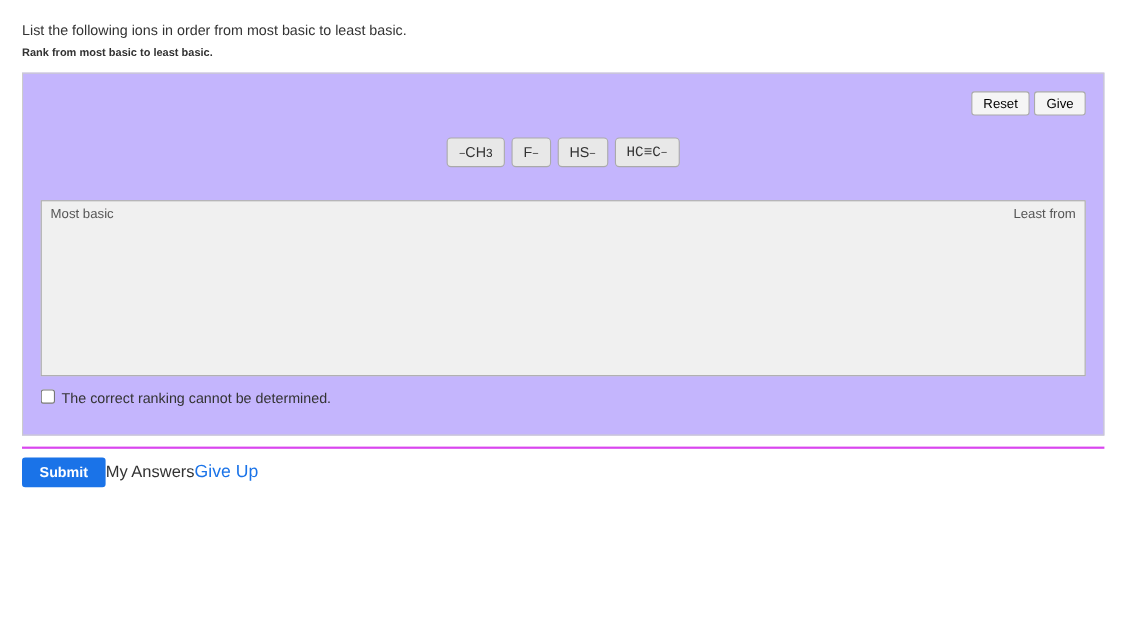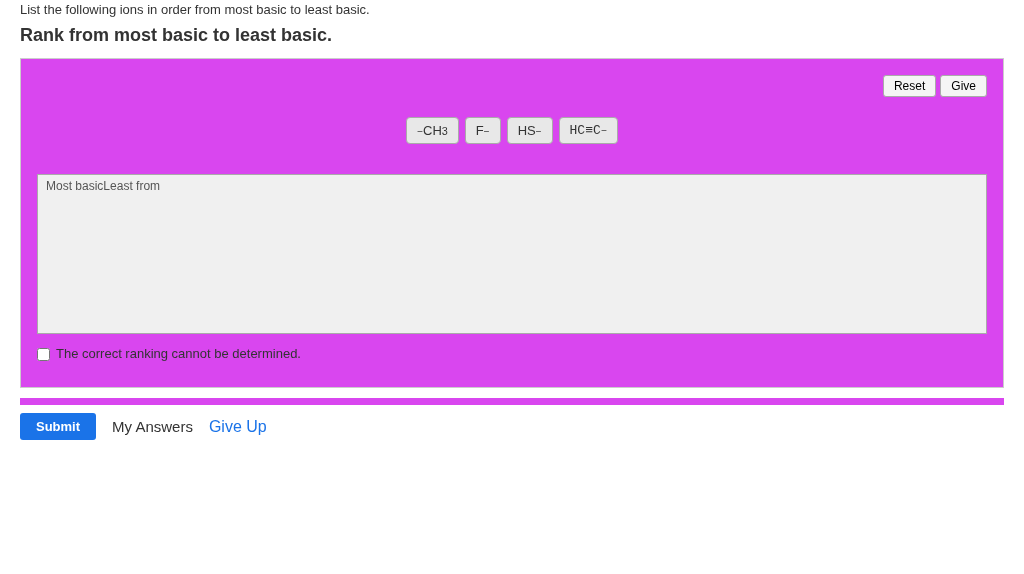--- a/index.html
+++ b/index.html
@@ -9,40 +9,40 @@
     }
 
     body {
       font-family: Arial, sans-serif;
       font-size: 14px;
       background: #fff;
       color: #333;
     }
 
     .page-container {
-      padding: 2px 20px;
+      padding: 20px 20px;
       max-width: 1024px;
     }
 
     .instruction-text {
       font-size: 13px;
       color: #333;
       margin-bottom: 8px;
     }
 
     .rank-label {
-      font-size: 18px;
+      font-size: 10px;
       font-weight: bold;
       margin-bottom: 12px;
     }
 
     .question-box {
       border: 1px solid #ccc;
       padding: 16px;
-      background: #d946ef;
+      background: #c4b5fd;
       margin-bottom: 10px;
     }
 
     .top-bar {
       display: flex;
       justify-content: flex-end;
       margin-bottom: 20px;
     }
 
     .btn-small {
@@ -82,43 +82,43 @@
     .ranking-area {
       border: 1px solid #aaa;
       background: #f0f0f0;
       min-height: 160px;
       position: relative;
       margin-bottom: 12px;
     }
 
     .ranking-area-labels {
       display: flex;
+      justify-content: space-between;
       padding: 4px 8px;
       font-size: 12px;
       color: #555;
     }
 
     .ranking-area-drop {
       min-height: 130px;
     }
 
     .checkbox-row {
       display: flex;
-      align-items: flex-end;
+      align-items: flex-start;
       gap: 6px;
       font-size: 13px;
       margin-bottom: 10px;
     }
 
     .footer-bar {
       display: flex;
       align-items: center;
-      gap: 16px;
       padding: 8px 0;
-      border-top: 7px solid #d946ef;
+      border-top: 2px solid #d946ef;
     }
 
     .btn-submit {
       background: #1a73e8;
       color: #fff;
       border: none;
       padding: 6px 16px;
       font-size: 13px;
       border-radius: 3px;
       cursor: pointer;

